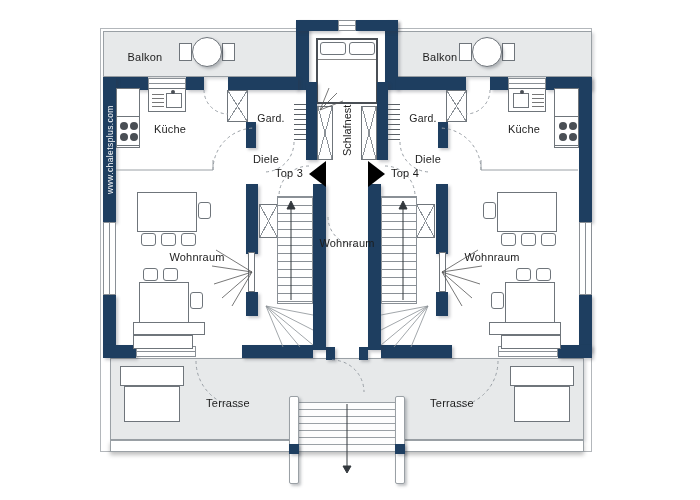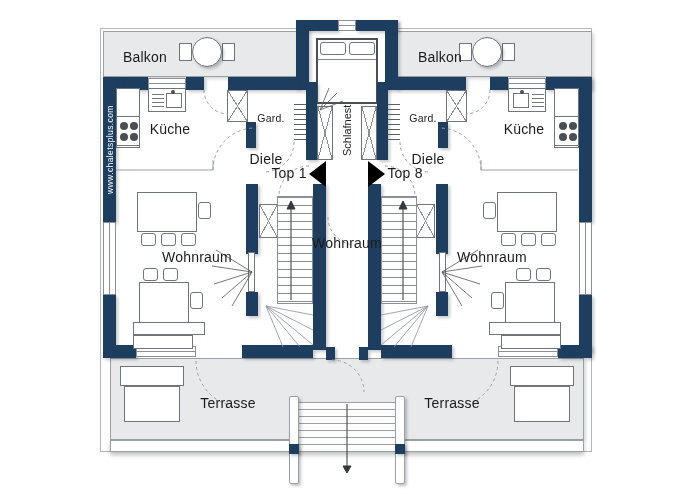--- a/index.html
+++ b/index.html
@@ -18,21 +18,21 @@
   .xbox{position:absolute;background:#fff;border:1px solid #6f757b;box-sizing:border-box;
      background-image:linear-gradient(to top right,transparent calc(50% - .5px),#8a9096 calc(50% - .5px),#8a9096 calc(50% + .5px),transparent calc(50% + .5px)),
                       linear-gradient(to bottom right,transparent calc(50% - .5px),#8a9096 calc(50% - .5px),#8a9096 calc(50% + .5px),transparent calc(50% + .5px));}
   .rack{position:absolute;background:repeating-linear-gradient(to bottom,#5a6066 0,#5a6066 1px,transparent 1px,transparent 5px);}
   .tread{position:absolute;background:#fff;border:1px solid var(--line,#8a9096);box-sizing:border-box;
      background-image:repeating-linear-gradient(to bottom,var(--line,#8a9096) 0,var(--line,#8a9096) 1px,transparent 1px,transparent 8px);}
   .extsteps{position:absolute;background:#fdfdfd;
      background-image:repeating-linear-gradient(to bottom,#9aa0a5 0,#9aa0a5 1px,transparent 1px,transparent 7px);}
   .rail{position:absolute;background:#fff;border:1px solid #9aa0a5;border-radius:2px;box-sizing:border-box;box-shadow:2px 2px 3px rgba(50,55,65,.3);}
   .lbl{position:absolute;transform:translate(-50%,-50%);white-space:nowrap;
-       font-size:14px;color:var(--text,#1c1c1c);letter-spacing:.2px;}
+       font-size:11px;color:var(--text,#1c1c1c);letter-spacing:.2px;}
   .v-up{writing-mode:vertical-rl;transform:rotate(180deg);}
   .brandtext{position:absolute;inset:0;display:flex;align-items:center;justify-content:center;
        writing-mode:vertical-rl;transform:rotate(180deg);
        font-size:8.5px;color:var(--brand_text,#fff);letter-spacing:.4px;}
   .schlaf{position:absolute;display:flex;align-items:center;justify-content:center;
        font-size:11px;color:var(--text,#1c1c1c);}
   .tri-left{position:absolute;width:0;height:0;border-top:13px solid transparent;border-bottom:13px solid transparent;border-right:17px solid var(--arrow,#000);}
   .tri-right{position:absolute;width:0;height:0;border-top:13px solid transparent;border-bottom:13px solid transparent;border-left:17px solid var(--arrow,#000);}
   .burner{position:absolute;width:8px;height:8px;border-radius:50%;background:#4a4f55;}
   .round{border-radius:50%;box-shadow:2px 2px 3px rgba(50,55,65,.3);}
@@ -220,21 +220,21 @@
 
   <div class="lbl" style="left:145px;top:57px;">Balkon</div>
   <div class="lbl" style="left:440px;top:57px;">Balkon</div>
   <div class="lbl" style="left:170px;top:129px;">Küche</div>
   <div class="lbl" style="left:524px;top:129px;">Küche</div>
   <div class="lbl" style="left:271px;top:118px;font-size:10.5px;">Gard.</div>
   <div class="lbl" style="left:423px;top:118px;font-size:10.5px;">Gard.</div>
   <div class="schlaf v-up" style="left:336px;top:94px;width:22px;height:72px;">Schlafnest</div>
   <div class="lbl" style="left:266px;top:159px;">Diele</div>
   <div class="lbl" style="left:428px;top:159px;">Diele</div>
-  <div class="lbl" style="left:289px;top:173px;">Top 1</div>
-  <div class="lbl" style="left:405px;top:173px;">Top 8</div>
+  <div class="lbl" style="left:289px;top:173px;">Top 3</div>
+  <div class="lbl" style="left:405px;top:173px;">Top 4</div>
   <div class="lbl" style="left:347px;top:243px;">Wohnraum</div>
   <div class="lbl" style="left:197px;top:257px;">Wohnraum</div>
   <div class="lbl" style="left:492px;top:257px;">Wohnraum</div>
   <div class="lbl" style="left:228px;top:403px;">Terrasse</div>
   <div class="lbl" style="left:452px;top:403px;">Terrasse</div>
 
 </div>
 
 </body></html>

